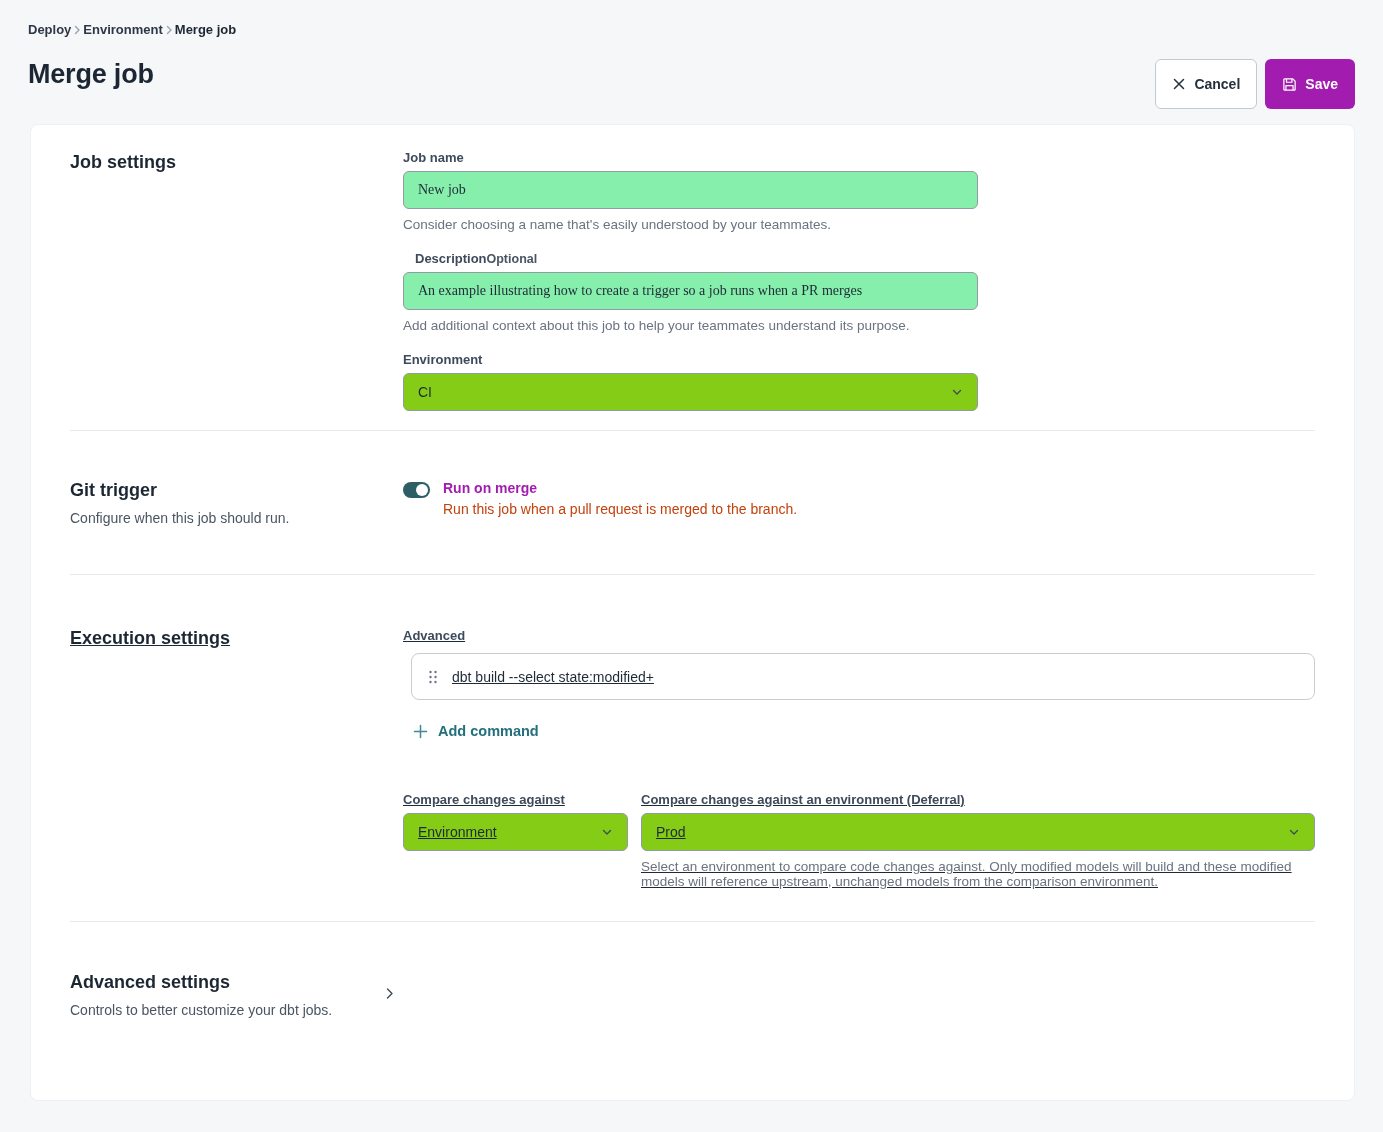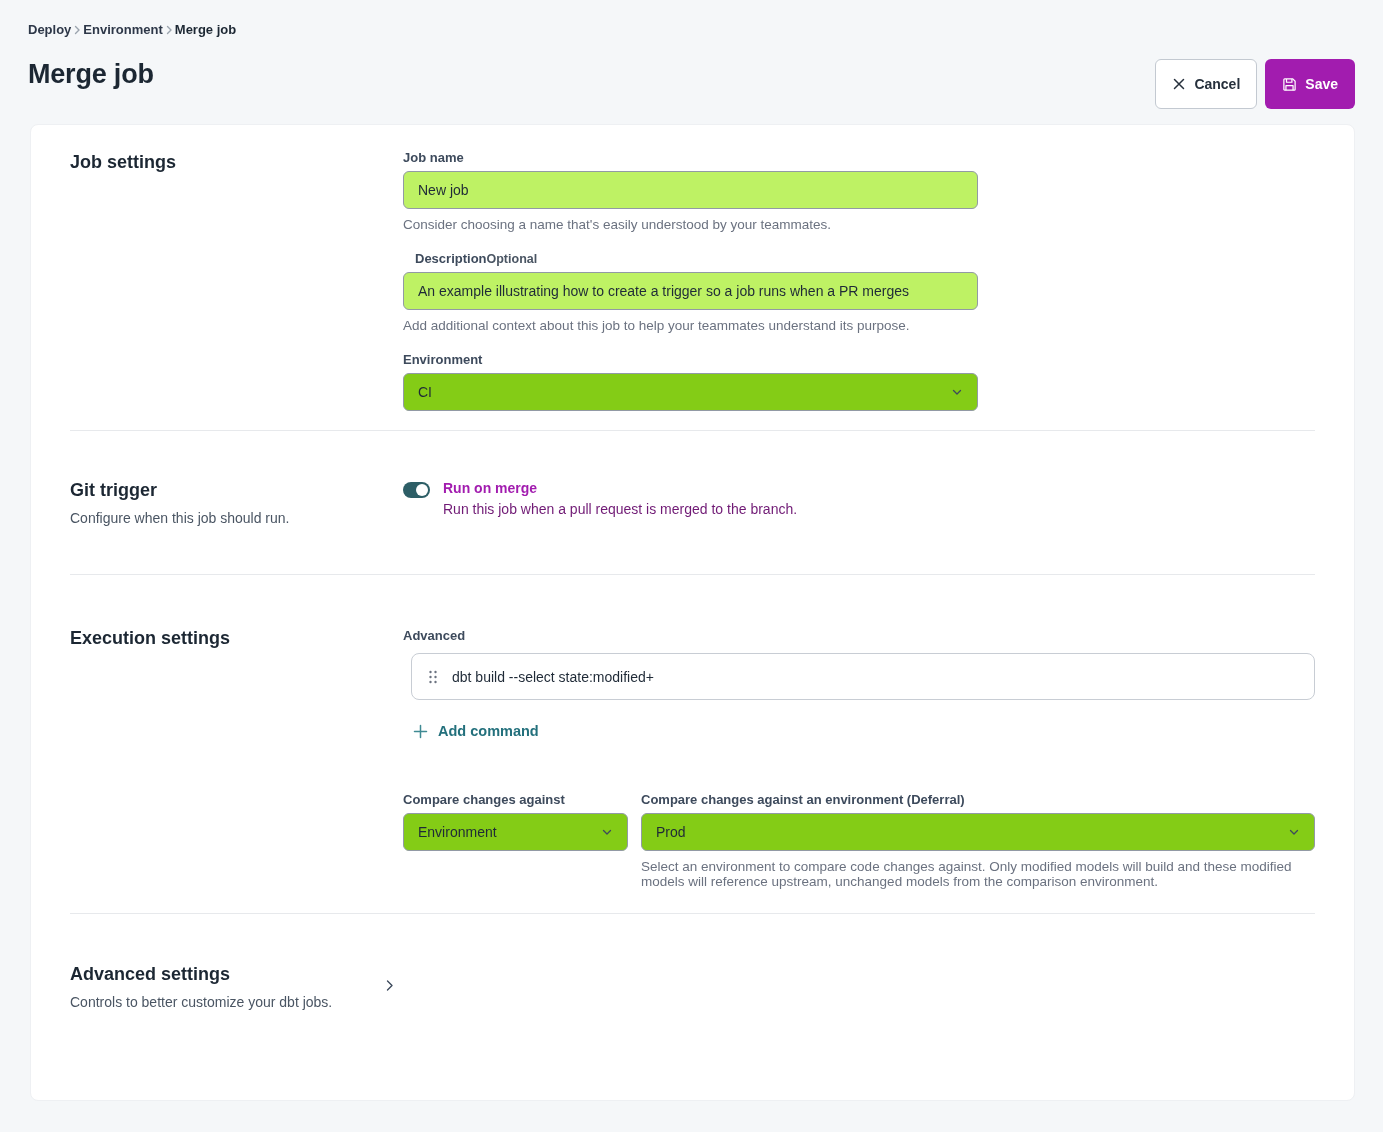--- a/index.html
+++ b/index.html
@@ -47,22 +47,22 @@
 
   .field-label { font-size: 13px; font-weight: 700; color: #3d4a5c; }
   .label-row { display: flex; align-items: baseline; margin-left: 12px; }
   .optional { font-size: 12.5px; font-weight: 600; color: #4a5563; }
   .helper { font-size: 13.5px; color: #6b7280; margin-top: 8px; }
 
   .text-input {
     width: 100%; height: 38px; margin-top: 6px;
     border: 1px solid #929aa5; border-radius: 6px;
     padding: 0 14px; font-size: 14px; color: #1f2a37;
-    font-family: Liberation Sans, sans-serif;
-    background: #bef264; outline: none;
+    font-family: Liberation Serif, serif;
+    background: #86efac; outline: none;
   }
   .select {
     display: flex; align-items: center; justify-content: space-between;
     height: 38px; margin-top: 6px;
     border: 1px solid #929aa5; border-radius: 6px;
     padding: 0 14px; font-size: 14px; color: #1f2a37;
     background: #84cc16; cursor: pointer;
   }
   .select .chev { color: #3d4a5c; display: flex; }
 
@@ -77,24 +77,24 @@
   .toggle-row { display: flex; align-items: flex-start; gap: 13px; }
   .toggle {
     width: 27px; height: 16px; border-radius: 9px; background: #2d5e66;
     position: relative; margin-top: 2px; cursor: pointer; flex: 0 0 27px;
   }
   .toggle .knob {
     position: absolute; top: 2px; right: 2px; width: 12px; height: 12px;
     border-radius: 50%; background: #ffffff;
   }
   .toggle-title { font-size: 14px; font-weight: 700; color: #a21caf; }
-  .toggle-desc { font-size: 14px; color: #701a75; margin-top: 5px; }
-
-  
-  .sec-exec { padding-top: 53px; padding-bottom: 24px; }
+  .toggle-desc { font-size: 14px; color: #c2410c; margin-top: 5px; }
+
+  
+  .sec-exec { padding-top: 53px; padding-bottom: 32px; text-decoration: underline; }
   .commands-label { margin-bottom: 10px; }
   .command-row {
     display: flex; align-items: center; gap: 14px;
     border: 1px solid #c8cdd4; border-radius: 8px;
     height: 47px; padding: 0 16px; margin-left: 8px;
   }
   .drag-handle { display: flex; color: #6b7280; cursor: grab; }
   .command-text { font-size: 14px; color: #1f2a37; }
   .add-command {
     display: inline-flex; align-items: center; gap: 10px;

